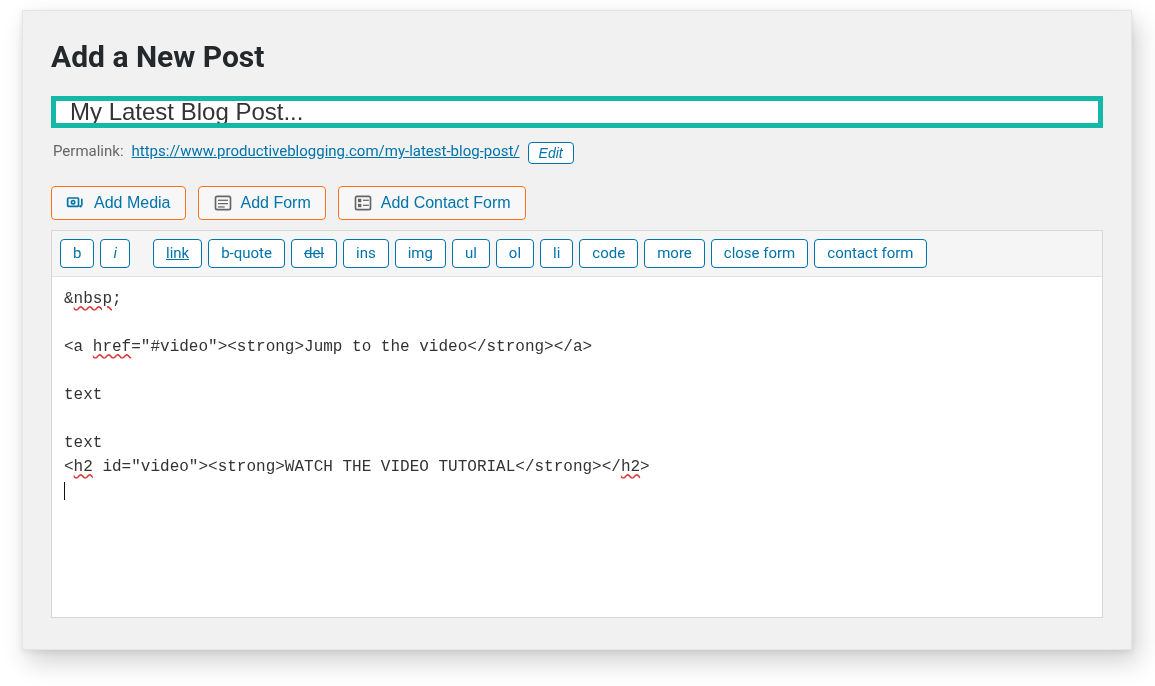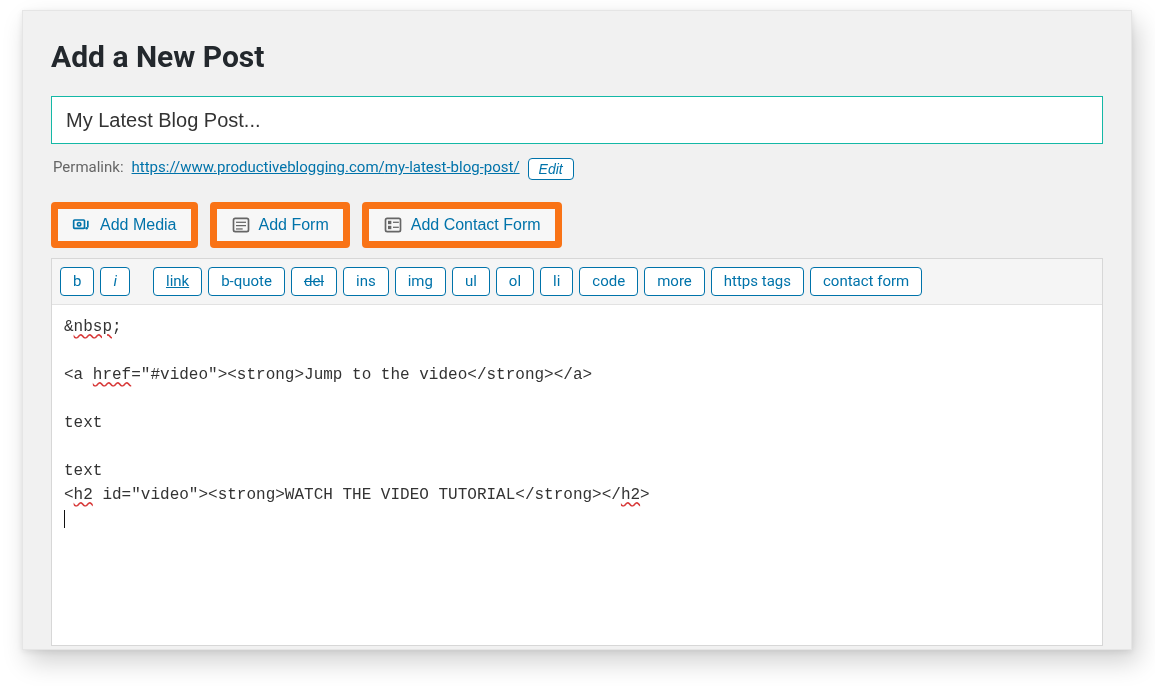--- a/index.html
+++ b/index.html
@@ -18,24 +18,24 @@
     border:1px solid #e5e5e5;
     box-shadow: 6px 12px 24px rgba(0,0,0,.18), 0 2px 6px rgba(0,0,0,.08);
     padding:20px 28px 0 28px;
     overflow:hidden;
   }
   h1.page-title {
     font-size:30px; font-weight:700; color:#23282d;
     margin:8px 0 22px 0;
   }
   .title-input {
-    width:100%; height:48px;
-    font-size:20px; color:#333;
+    width:100%; height:32px;
+    font-size:24px; color:#333;
     padding:6px 14px;
-    border:1px solid #14b8a6;
+    border:5px solid #14b8a6;
     background:#fff;
     outline:none;
   }
   .permalink-row {
     display:flex; align-items:flex-start; gap:8px;
     margin:14px 2px 22px 2px;
     font-size:15px; color:#555;
   }
   .permalink-row .label { color:#666; }
   .permalink-row a { color:#0073aa; text-decoration:underline; }
@@ -44,21 +44,21 @@
     font-size:14px; color:#0073aa;
     background:#fff; border:1px solid #0073aa;
     border-radius:4px; padding:2px 10px;
     cursor:pointer;
     font-style:italic;
   }
   .media-row { display:flex; gap:12px; margin-bottom:10px; }
   .btn-med {
     display:inline-flex; align-items:center; gap:8px;
     font-size:16px; color:#0073aa;
-    background:#f7f7f7; border:7px solid #f97316;
+    background:#f7f7f7; border:1px solid #f97316;
     border-radius:4px; padding:6px 14px;
     cursor:pointer;
   }
   .btn-med .ico { display:inline-flex; width:20px; height:20px; color:#555; }
   .btn-med .ico svg { width:20px; height:20px; }
   .editor-box {
     border:1px solid #d7d7d7;
     background:#fff;
   }
   .quicktags {
@@ -151,21 +151,21 @@
       <button class="qt-btn under">link</button>
       <button class="qt-btn">b-quote</button>
       <button class="qt-btn strike">del</button>
       <button class="qt-btn">ins</button>
       <button class="qt-btn">img</button>
       <button class="qt-btn">ul</button>
       <button class="qt-btn">ol</button>
       <button class="qt-btn">li</button>
       <button class="qt-btn">code</button>
       <button class="qt-btn">more</button>
-      <button class="qt-btn">https tags</button>
+      <button class="qt-btn">close form</button>
       <button class="qt-btn">contact form</button>
     </div>
 
     <div class="editor-area" contenteditable="false" style=""><span><span>&amp;</span><span class="sp-red">nbsp</span><span>;</span></span>
 
 <span><span>&lt;a </span><span class="sp-red">href</span><span>="#video"&gt;&lt;strong&gt;Jump to the video&lt;/strong&gt;&lt;/a&gt;</span></span>
 
 <span>text</span>
 
 <span>text</span>

